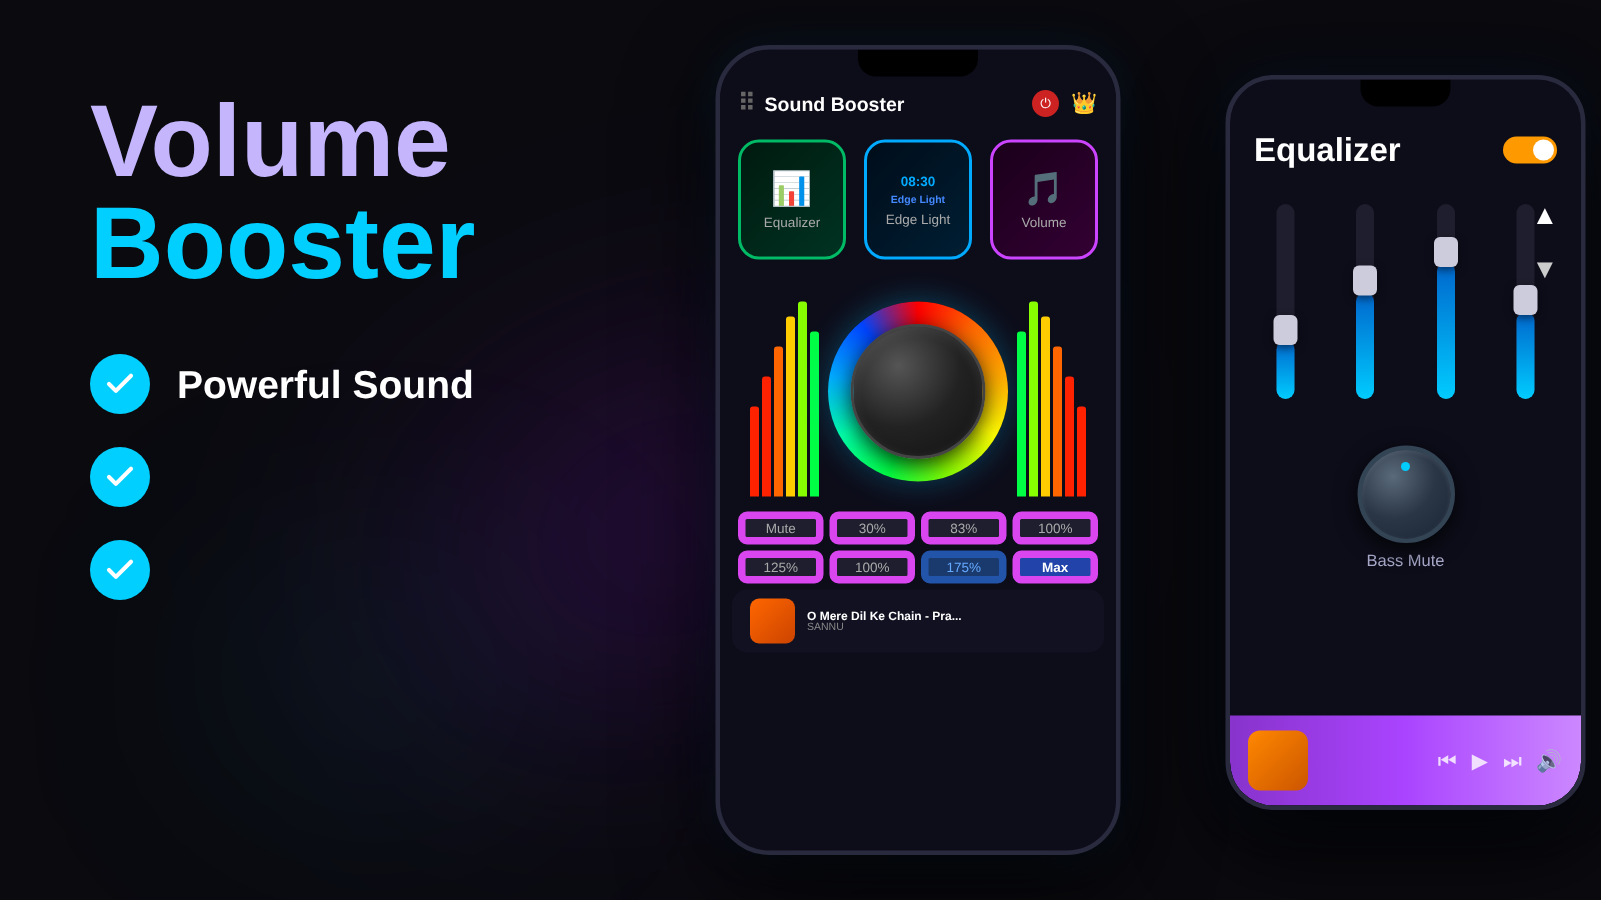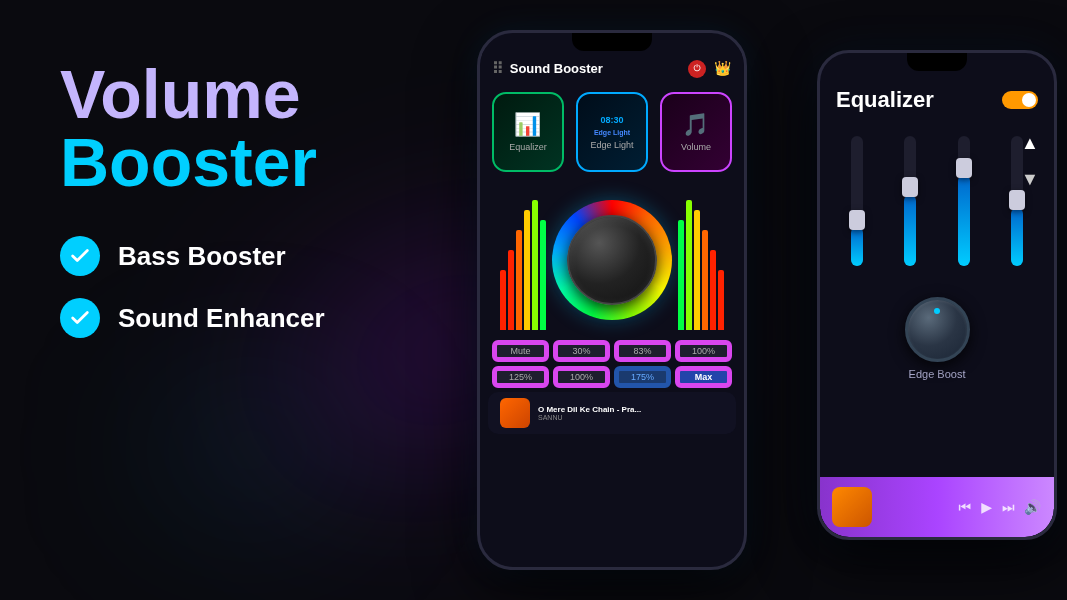--- a/index.html
+++ b/index.html
@@ -574,29 +574,35 @@
   <div class="title-volume">Volume</div>
   <div class="title-booster">Booster</div>
 
   <div class="feature-list">
     <div class="feature-item">
       <div class="check-circle">
         <svg viewBox="0 0 24 24" fill="none" stroke="white" stroke-width="3" stroke-linecap="round" stroke-linejoin="round">
           <polyline points="20 6 9 17 4 12"></polyline>
         </svg>
       </div>
-      <span class="feature-label">Bass Booster</span>
+      <span class="feature-label">Powerful Sound</span>
     </div>
     <div class="feature-item">
       <div class="check-circle">
         <svg viewBox="0 0 24 24" fill="none" stroke="white" stroke-width="3" stroke-linecap="round" stroke-linejoin="round">
           <polyline points="20 6 9 17 4 12"></polyline>
         </svg>
       </div>
-      <span class="feature-label">Sound Enhancer</span>
+    </div>
+    <div class="feature-item">
+      <div class="check-circle">
+        <svg viewBox="0 0 24 24" fill="none" stroke="white" stroke-width="3" stroke-linecap="round" stroke-linejoin="round">
+          <polyline points="20 6 9 17 4 12"></polyline>
+        </svg>
+      </div>
     </div>
   </div>
 </div>
 
 <div class="phones-container">
 
   <div class="phone1">
     <div class="phone1-inner">
       <div class="notch"></div>
 
@@ -718,21 +724,21 @@
         </div>
 
       </div>
 
       <div class="eq-knobs-row">
 
         <div class="eq-knob-item">
           <div class="eq-knob eq-knob-bass">
             <div class="eq-knob-dot"></div>
           </div>
-          <span class="eq-knob-label">Edge Boost</span>
+          <span class="eq-knob-label">Bass Mute</span>
         </div>
 
 
       </div>
 
       <div class="phone2-bottom">
         <div class="p2-bottom-thumb"></div>
         <div class="p2-bottom-controls">
           <span class="p2-ctrl-btn">⏮</span>
           <span class="p2-ctrl-btn">▶</span>

